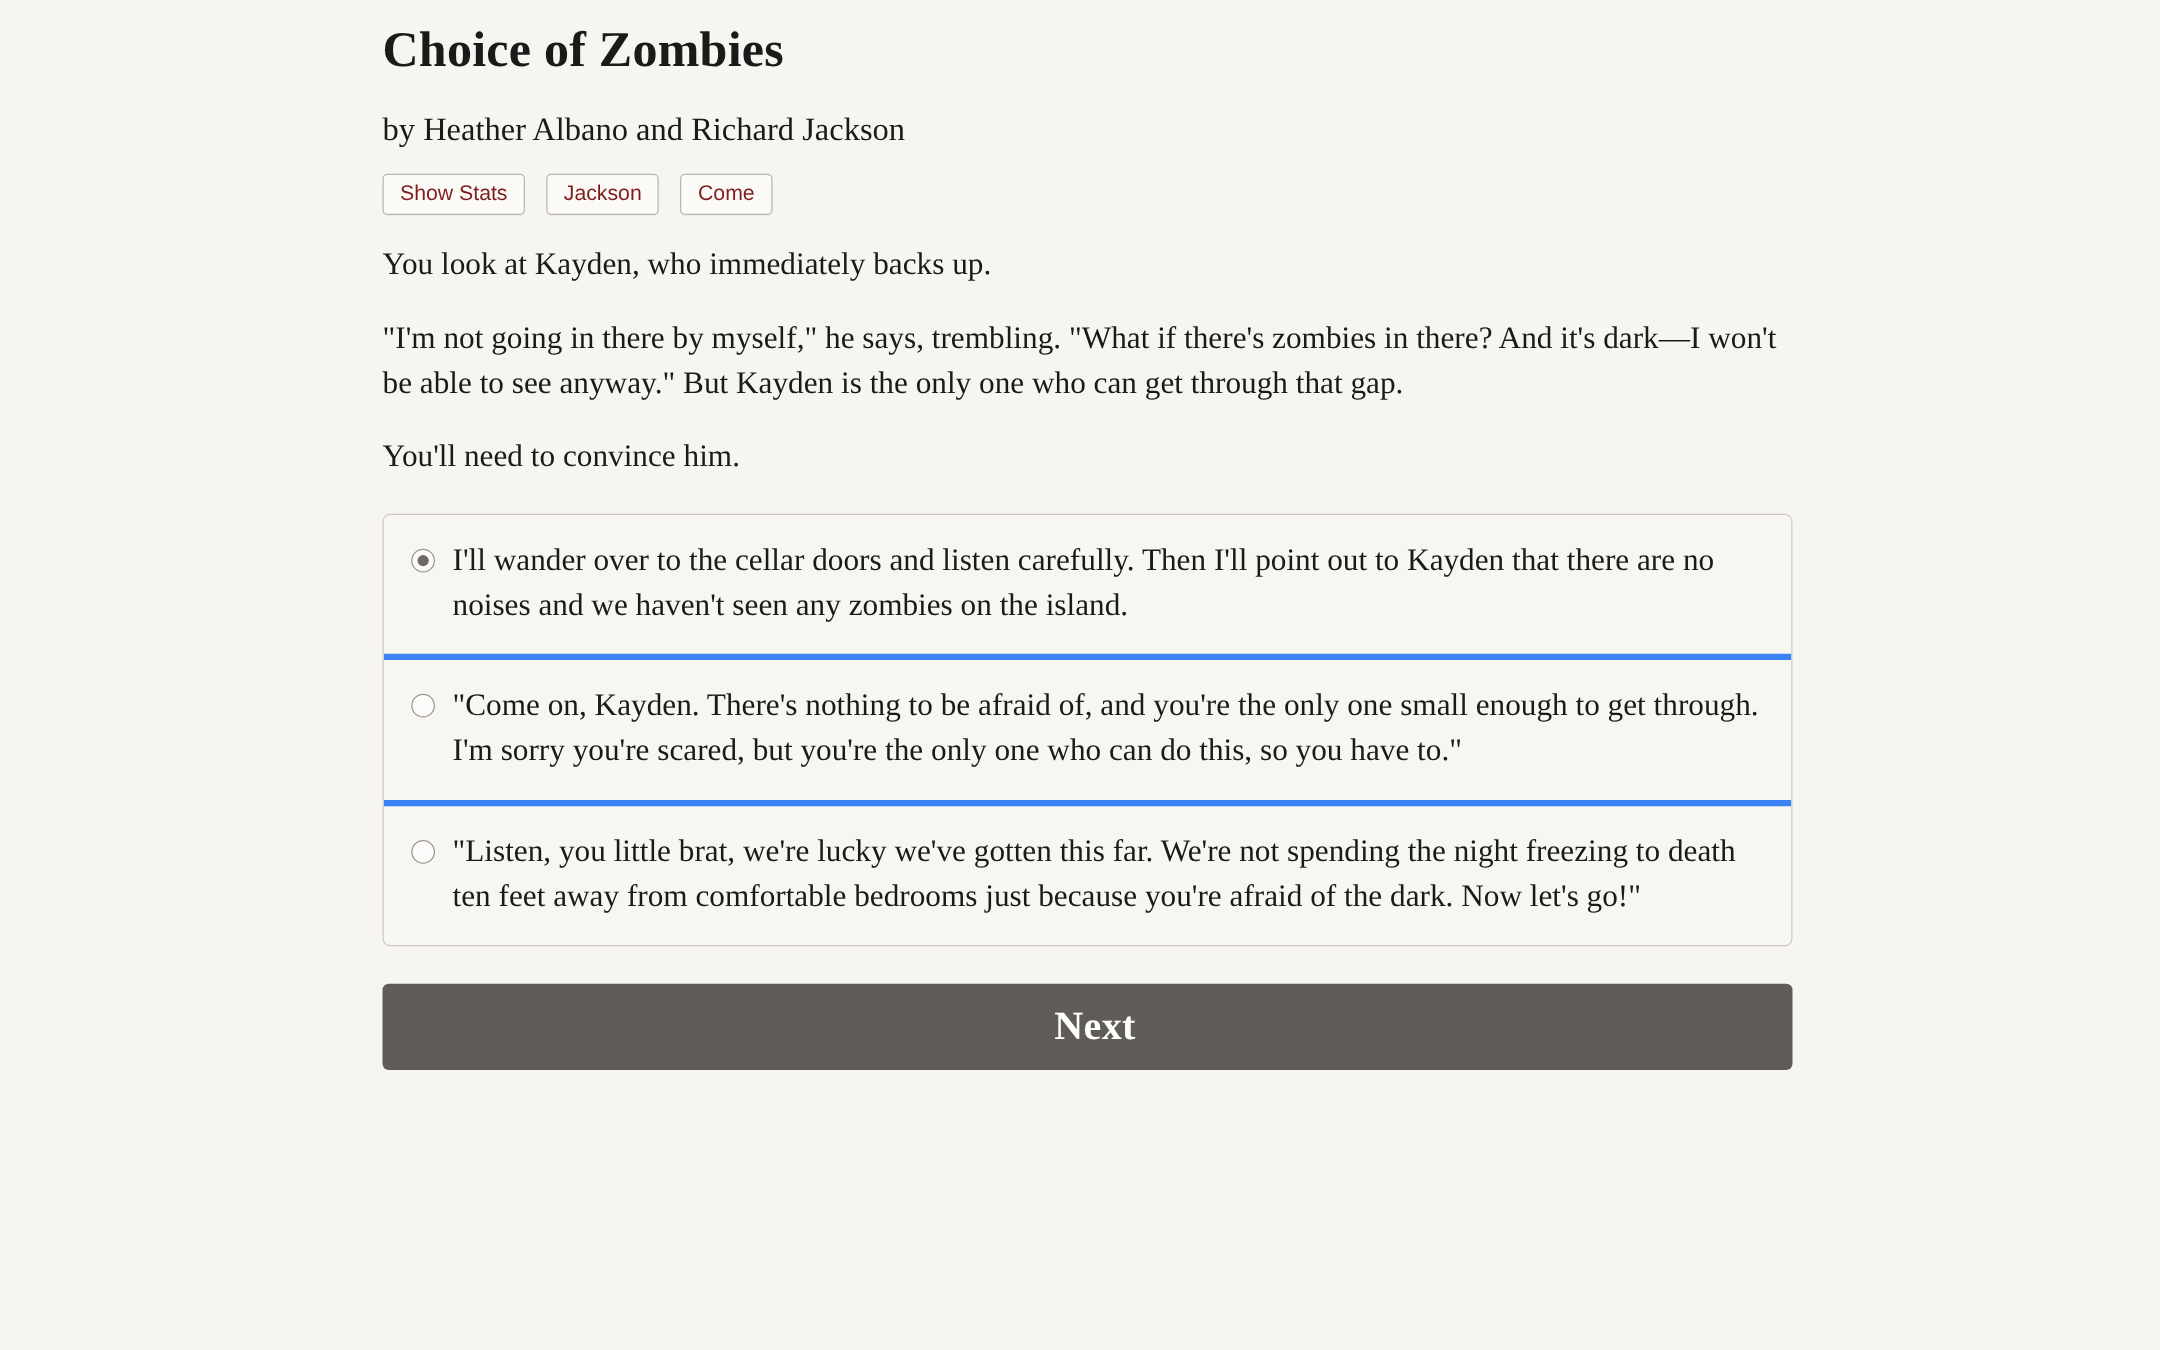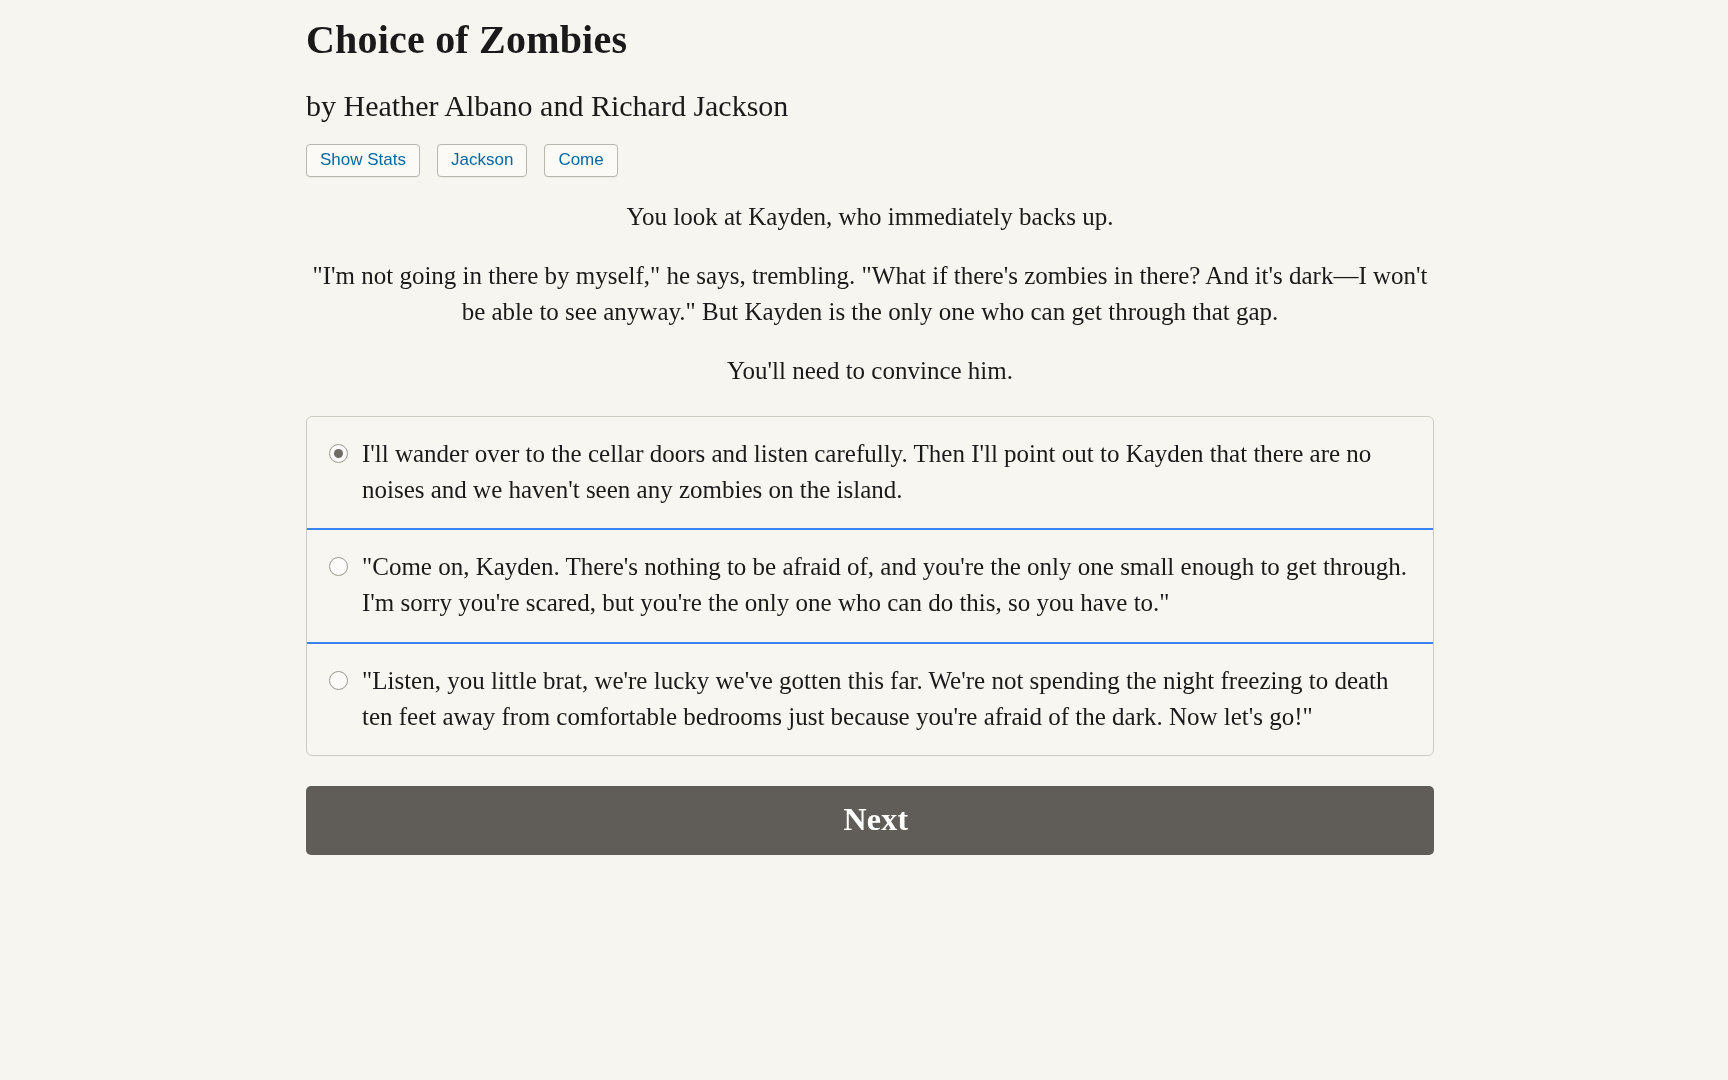--- a/index.html
+++ b/index.html
@@ -25,63 +25,62 @@
     margin: 0 0 0 306px;
   }
   h1.title {
     font-size: 40px;
     font-weight: bold;
     letter-spacing: 0.2px;
     margin: 0 0 26px 0;
     line-height: 1.1;
   }
   .byline {
-    font-size: 30px;
+    font-size: 26px;
     margin: 0 0 20px 0;
     line-height: 1.2;
   }
   .button-row {
     display: flex;
     gap: 17px;
     margin: 0 0 22px 0;
   }
   .small-btn {
     font-family: "Liberation Sans", sans-serif;
     font-size: 17px;
-    color: #0369a1;
+    color: #7f1d1d;
     background: #fbfaf7;
     border: 1px solid #b9b6ae;
     border-radius: 4px;
     padding: 5px 13px 6px 13px;
     line-height: 1.15;
     cursor: pointer;
     box-shadow: 0 1px 0 rgba(0,0,0,0.04);
   }
   p.story {
     font-size: 25px;
     line-height: 1.45;
     margin: 0 0 23px 0;
-    text-align: center;
   }
   p.story:last-of-type {
     margin-bottom: 26px;
   }
   .choices {
     border: 1px solid #cfcbc2;
     border-radius: 6px;
     background: #f8f6f1;
     overflow: hidden;
     margin: 0 0 30px 0;
   }
   .choice {
     display: flex;
     align-items: flex-start;
     gap: 14px;
     padding: 19px 22px 20px 22px;
-    border-bottom: 2px solid #3b82f6;
+    border-bottom: 5px solid #3b82f6;
     cursor: pointer;
   }
   .choice:last-child {
     border-bottom: none;
   }
   .radio {
     flex: 0 0 auto;
     width: 19px;
     height: 19px;
     margin-top: 8px;

